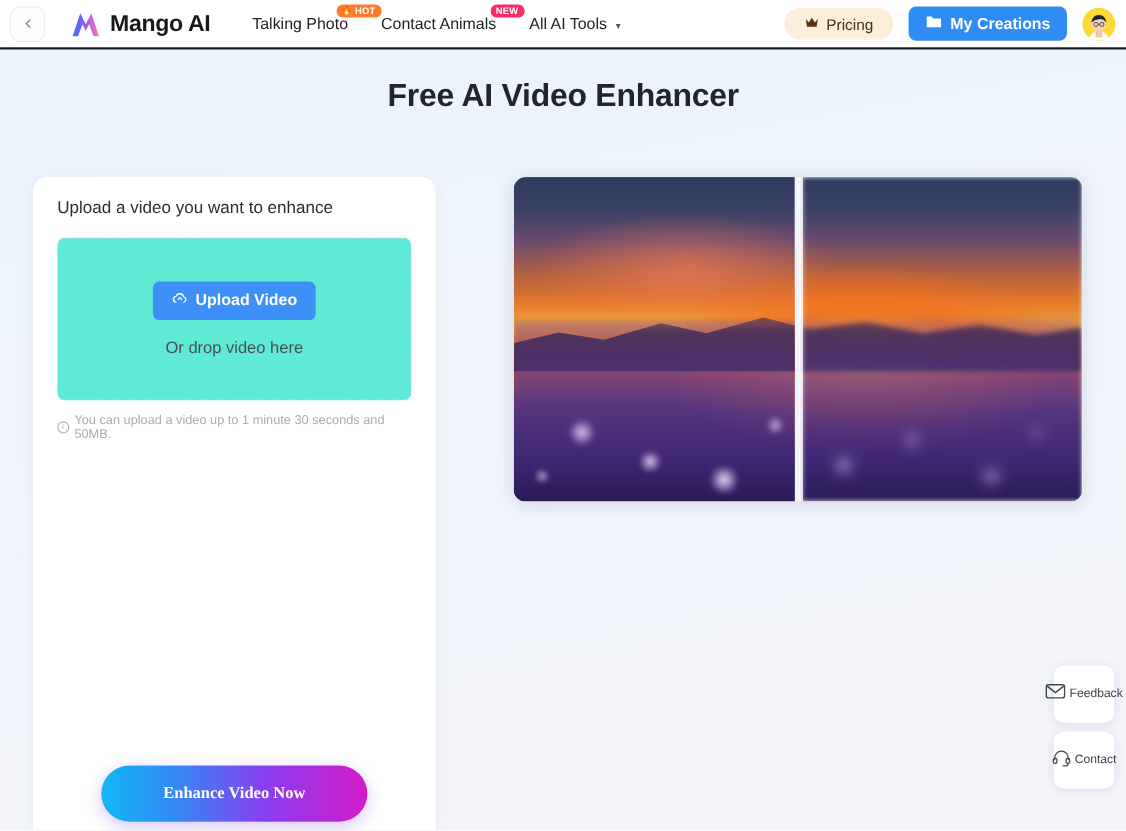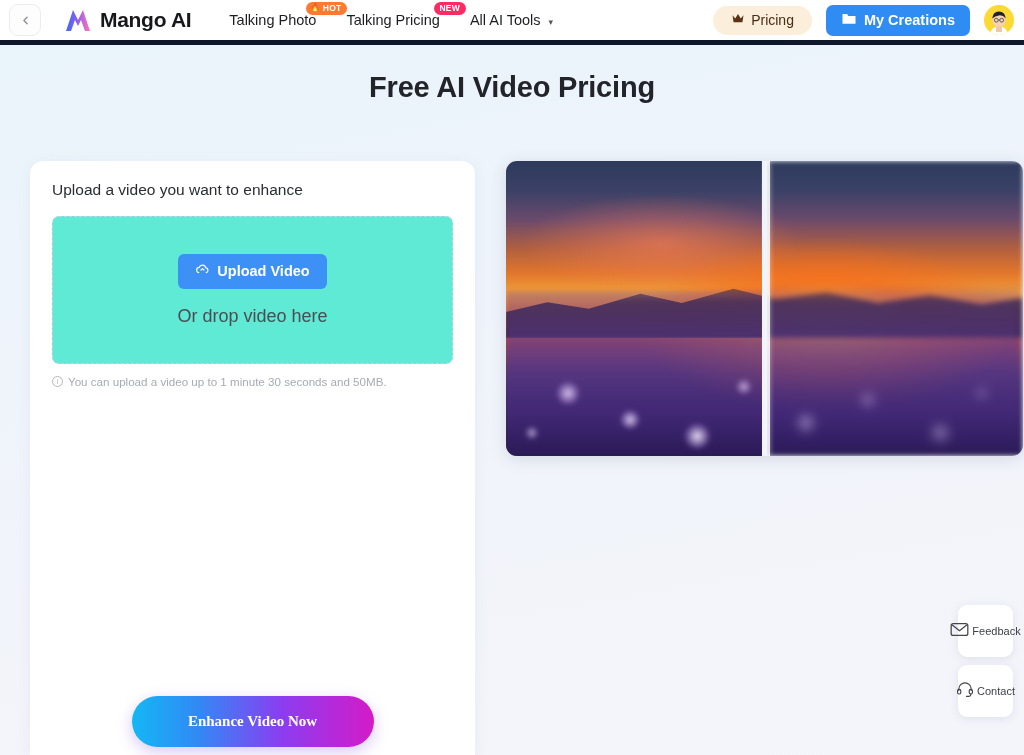--- a/index.html
+++ b/index.html
@@ -12,21 +12,21 @@
     background: linear-gradient(170deg, #e9f4fb 0%, #eef4fb 32%, #f1f4fa 62%, #f4f5fa 100%);
     position: relative;
   }
 
   
   .header {
     height: 45px; width: 100%;
     background: #ffffff;
     display: flex; align-items: center;
     position: relative; z-index: 30;
-    border-bottom: 5px solid #0f172a;
+    border-bottom: 2px solid #0f172a;
   }
   .back-btn {
     width: 32px; height: 32px; margin-left: 9px;
     border: 1px solid #ececf0; border-radius: 9px;
     background: #fdfdfe;
     display: flex; align-items: center; justify-content: center;
     cursor: pointer;
   }
   .back-btn svg { display:block; }
 
@@ -85,21 +85,21 @@
     margin-top: 11px; font-size: 14.6px; color: #4c4e56;
   }
 
   
   .main {
     position: absolute; top: 161px; left: 0; right: 0; bottom: 0;
     display: flex; padding-left: 30px;
   }
 
   .upload-card {
-    width: 445px; background: #ffffff;
+    width: 366px; background: #ffffff;
     border-radius: 13px 13px 0 0;
     box-shadow: 0 2px 14px rgba(80,100,140,.07);
     padding: 20px 22px 0 22px;
     display: flex; flex-direction: column;
     position: relative;
   }
   .card-title { font-size: 15.5px; color: #2b2d33; margin-bottom: 17px; }
 
   .dropzone {
     border: 1px dashed #c5d3e6; border-radius: 7px;
@@ -110,21 +110,21 @@
     cursor: pointer;
   }
   .upload-btn {
     background: #3d90f5; color: #fff;
     border: none; border-radius: 6px;
     height: 35px; padding: 0 17px;
     font-size: 14.5px; font-weight: bold;
     display: flex; align-items: center; gap: 7px;
     cursor: pointer; font-family: inherit;
   }
-  .drop-text { margin-top: 17px; font-size: 18px; color: #4b4d55; }
+  .drop-text { margin-top: 17px; font-size: 15px; color: #4b4d55; }
 
   .hint {
     margin-top: 11px; font-size: 11.6px; color: #a9abb3;
     display: flex; align-items: center; gap: 5px;
   }
   .hint-icon {
     width: 11px; height: 11px; border: 1px solid #b5b7bf;
     border-radius: 50%; display: inline-flex;
     align-items: center; justify-content: center;
     font-size: 8px; color: #b5b7bf; line-height: 1;
@@ -239,21 +239,21 @@
 
   <div class="nav">
     <div class="nav-item">
       <span>Talking Photo</span>
       <span class="badge badge-hot">
         <span class="flame">🔥</span>
         <span>HOT</span>
       </span>
     </div>
     <div class="nav-item">
-      <span>Talking Pricing</span>
+      <span>Contact Animals</span>
       <span class="badge badge-new">NEW</span>
     </div>
     <div class="nav-item">
       <span>All AI Tools</span>
       <span class="nav-caret">▾</span>
     </div>
   </div>
 
   <div class="header-right">
     <div class="pricing-btn">
@@ -280,21 +280,21 @@
         <path d="M8.2 13.5 Q9 6.5 15 6.6 Q21 6.7 21.7 13.4 Q19 10 15 10.4 Q11 10.8 8.2 13.5 Z" fill="#20222a"></path>
         <circle cx="12.3" cy="15.2" r="1.9" fill="none" stroke="#3a3c44" stroke-width="0.8"></circle>
         <circle cx="17.7" cy="15.2" r="1.9" fill="none" stroke="#3a3c44" stroke-width="0.8"></circle>
         <line x1="14.2" y1="15.1" x2="15.8" y2="15.1" stroke="#3a3c44" stroke-width="0.8"></line>
       </svg>
     </div>
   </div>
 </div>
 
 <div class="hero">
-  <h1>Free AI Video Pricing</h1>
+  <h1>Free AI Video Enhancer</h1>
 </div>
 
 <div class="main">
 
   <div class="upload-card">
     <div class="card-title">Upload a video you want to enhance</div>
 
     <div class="dropzone">
       <button class="upload-btn">
         <span>

